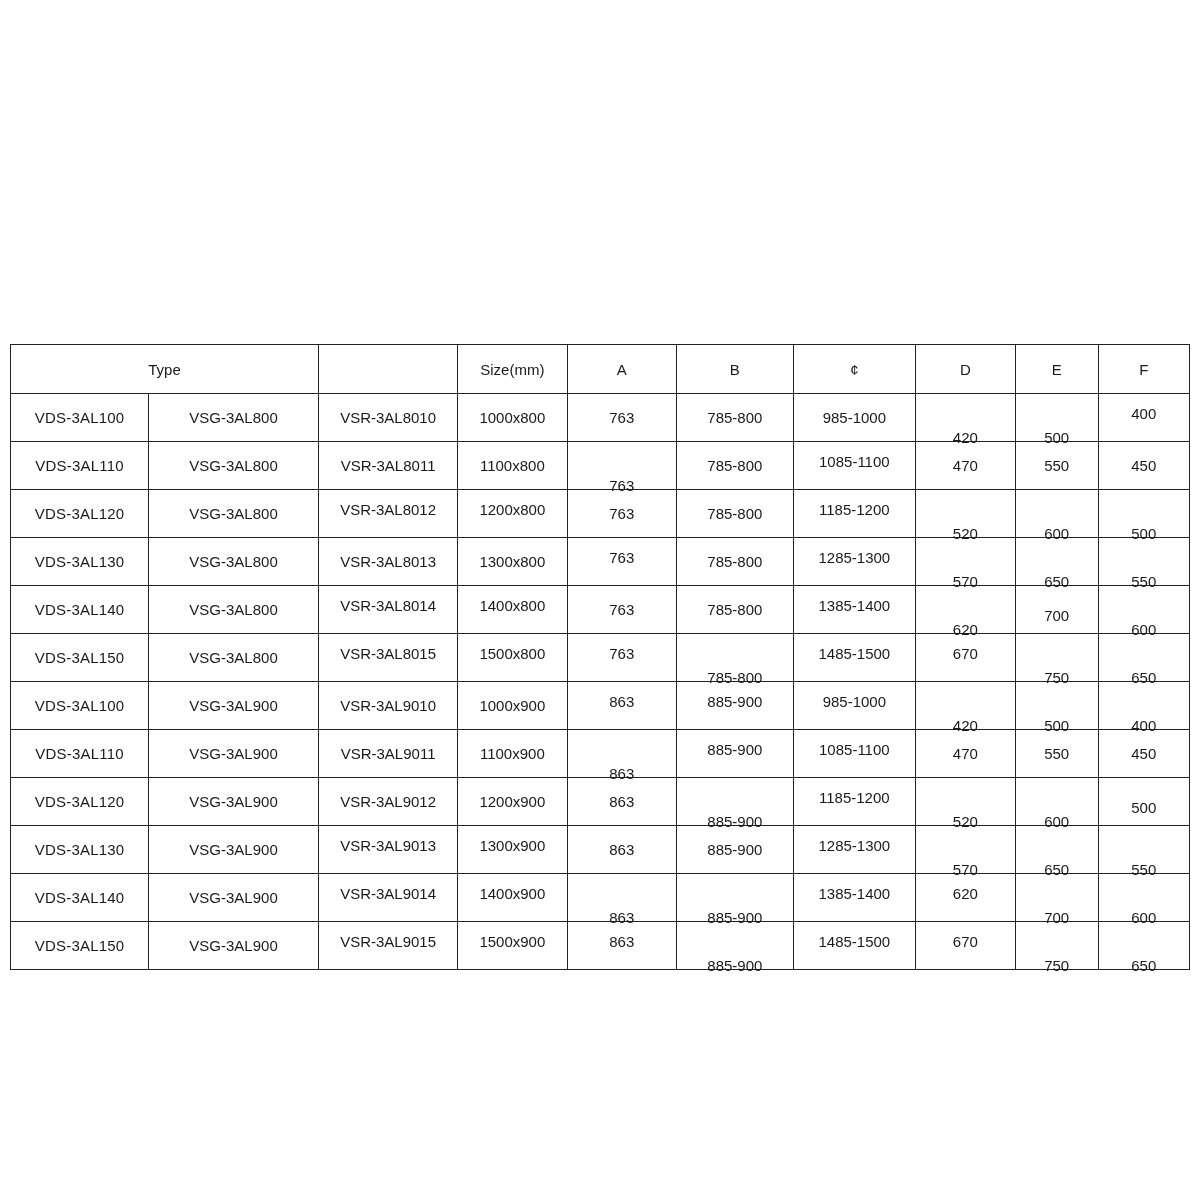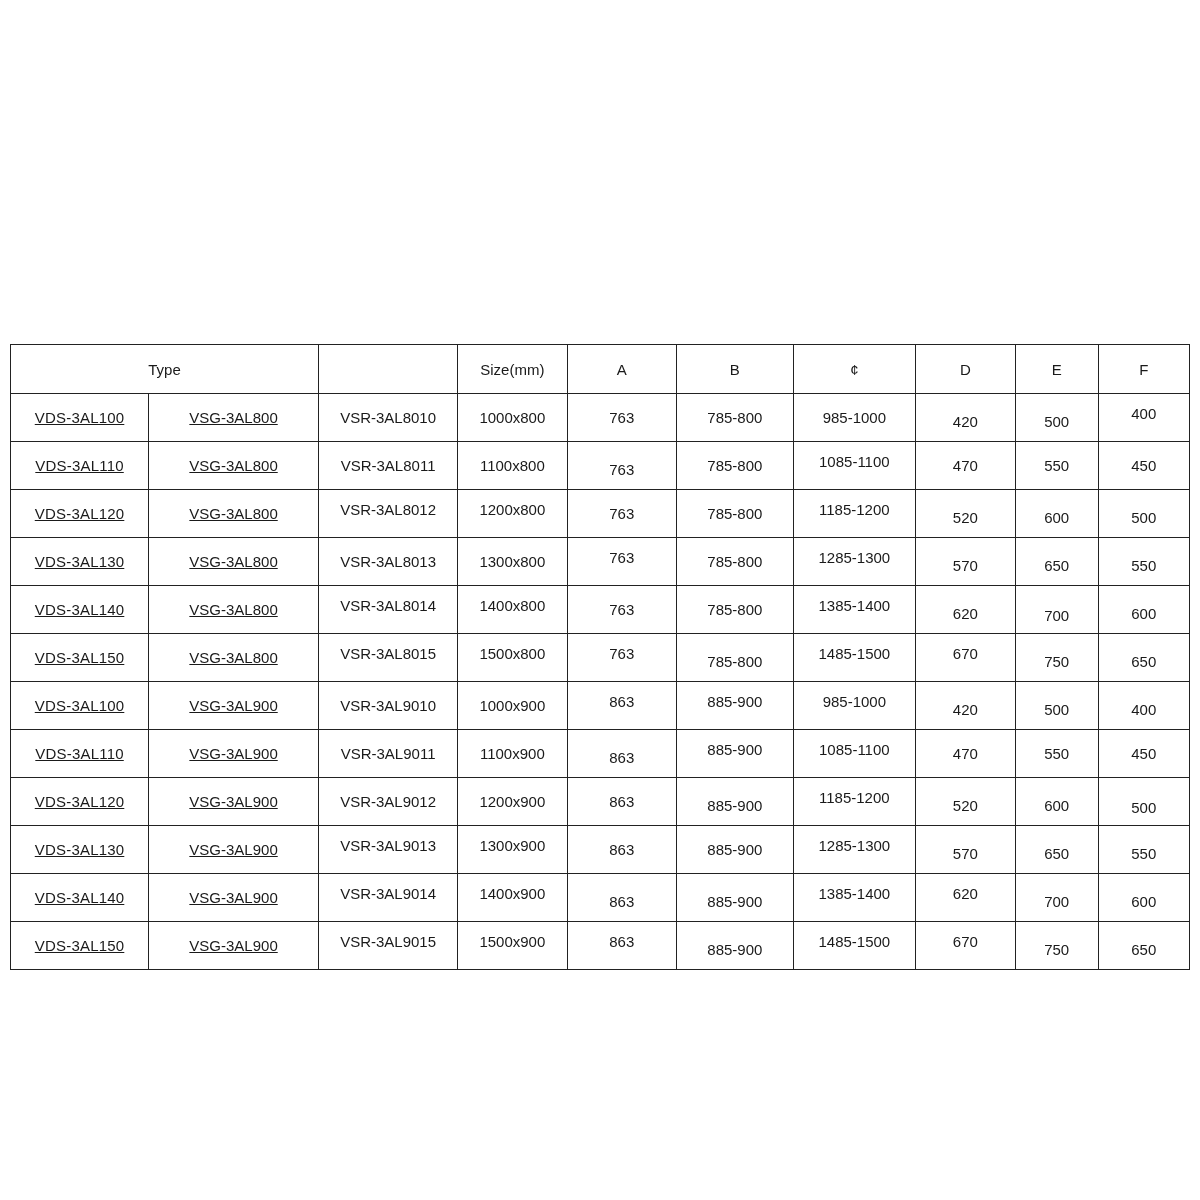--- a/index.html
+++ b/index.html
@@ -53,35 +53,34 @@
     font-weight: bold;
     font-size: 15px;
   }
   thead th.blank { }
   tbody td {
     height: 47px;
   }
   .type-a, .type-b {
     font-weight: bold;
     font-size: 16px;
-    text-decoration: underline;
   }
   .type-a { letter-spacing: 0.2px; }
   .cell-plain {
     font-size: 16px;
     color: #2a2a2a;
     margin-left: 24px;
   }
   .cell-num {
     font-size: 16px;
     color: #2a2a2a;
   }
   
   .nudge-up { position: relative; top: -4px; }
-  .nudge-dn { position: relative; top: 4px; }
+  .nudge-dn { position: relative; top: 20px; }
   .nudge-dn2 { position: relative; top: 6px; }
 </style>
 </head>
 <body>
 
 <div class="sheet">
   <table class="spec">
     <colgroup>
       <col class="c-type1">
         <col class="c-type2">

